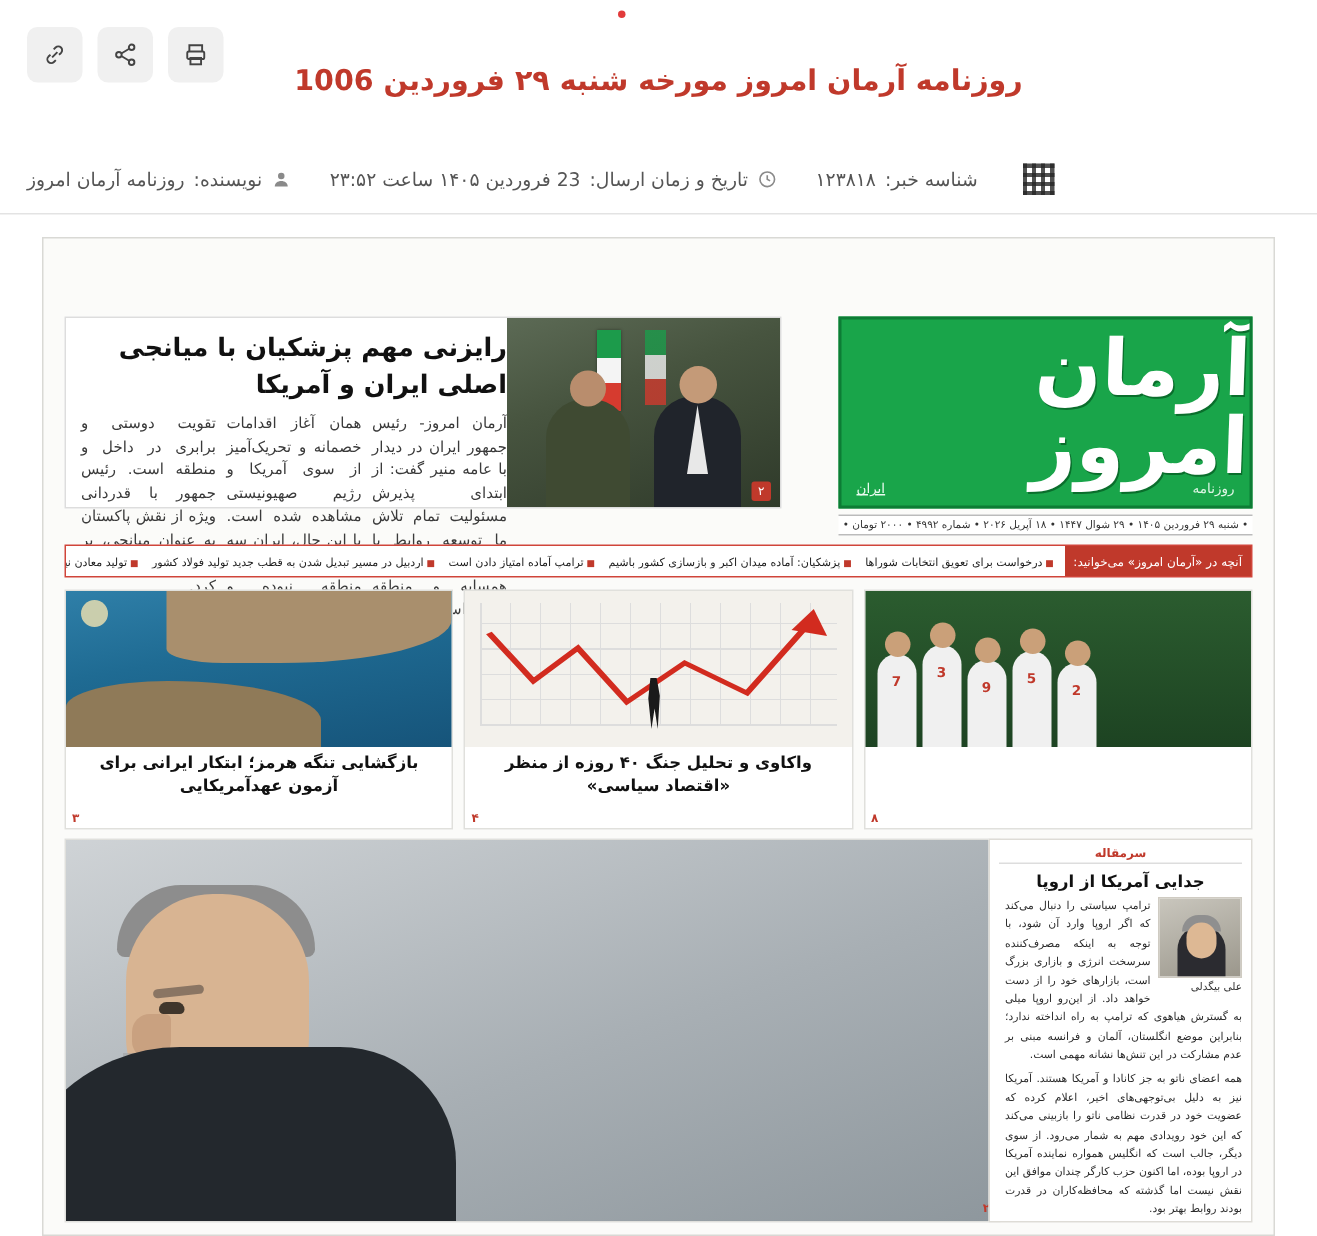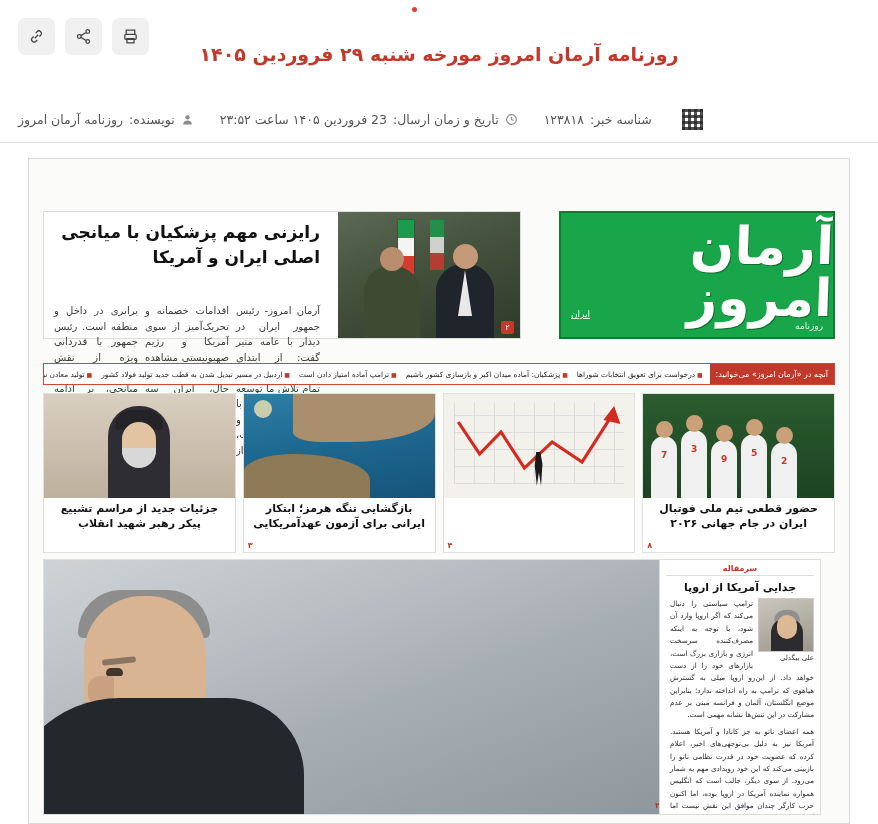--- a/index.html
+++ b/index.html
@@ -96,34 +96,34 @@
     line-height: 1; letter-spacing: -1px;
     transform: skewX(-2deg);
     text-shadow: 1px 1px 0 #0a6e2c;
     padding-bottom: 6px;
   }
   .masthead-sub {
     position: absolute; bottom: 6px; right: 10px;
     color: #dff6e6; font-size: 9px;
   }
   .masthead-sub2 {
-    position: absolute; bottom: 18px; left: 10px;
+    position: absolute; bottom: 6px; left: 10px;
     color: #eafbf0; font-size: 9px; text-decoration: underline;
   }
 
   
   .lead-top {
     position: absolute; top: 52px; left: 14px;
     width: 478px; height: 128px;
     display: flex; flex-direction: row-reverse;
     border: 1px solid #ddd; background: #fff;
   }
   .lead-top-text {
-    flex: 1; padding: 8px 18px 6px 10px;
-    display: flex; flex-direction: column; gap: 28px;
+    flex: 1; padding: 8px 0 6px 10px;
+    display: flex; flex-direction: column;
   }
   .lead-top-title {
     font-size: 17px; font-weight: bold; color: #111;
     line-height: 1.45; text-align: right;
   }
   .lead-top-body {
     margin-top: 6px; font-size: 10px; color: #3a3a3a;
     line-height: 1.55; text-align: justify;
     column-count: 3; column-gap: 7px;
     direction: rtl;
@@ -337,21 +337,21 @@
     position: absolute; bottom: 72px; left: 38px; width: 100px; height: 40px;
     background: rgba(150,150,150,.45); border-radius: 0 0 48px 48px;
   }
   .bl-page-num {
     position: absolute; bottom: 4px; right: 6px;
     font-size: 8px; color: #c0392b; font-weight: bold;
   }
 
   
   .oped {
-    position: absolute; top: 400px; right: 28px; width: 162px; bottom: 8px;
+    position: absolute; top: 400px; right: 14px; width: 176px; bottom: 8px;
     background: #fff; border: 1px solid #dedcd6; padding: 4px 6px;
     direction: rtl; overflow: hidden;
   }
   .oped-kicker {
     text-align: center; font-size: 8px; color: #c0392b; font-weight: bold;
     border-bottom: 1px solid #ddd; padding-bottom: 2px;
   }
   .oped-title {
     text-align: center; font-size: 11px; font-weight: bold; color: #111;
     margin: 5px 0 4px 0;
@@ -405,21 +405,21 @@
             <path d="M11 7l1.8-1.8a3.6 3.6 0 0 1 5.1 5.1L16 12"></path>
             <path d="M13 17l-1.8 1.8a3.6 3.6 0 0 1-5.1-5.1L8 12"></path>
           </svg>
         </span>
       </button>
     </div>
     <div class="red-dot"></div>
   </div>
 
   <div class="title-row">
-    <div class="doc-title">روزنامه آرمان امروز مورخه شنبه ۲۹ فروردین ۱۴۰۵</div>
+    <div class="doc-title">روزنامه آرمان امروز مورخه شنبه ۲۹ فروردین 1006</div>
   </div>
 
   <div class="meta-row">
     <div class="qr"></div>
     <div class="meta-item">
       <span>شناسه خبر:</span>
       <span>۱۲۳۸۱۸</span>
     </div>
     <div class="meta-item">
       <span class="ico">
@@ -445,20 +445,21 @@
   <div class="divider"></div>
 
   <div class="np-wrap">
     <div class="np-inner">
 
       <div class="masthead">
         <div class="masthead-text">آرمان امروز</div>
         <div class="masthead-sub">روزنامه</div>
         <div class="masthead-sub2">ایران</div>
       </div>
+      <div class="datebar">• شنبه ۲۹ فروردین ۱۴۰۵ • ۲۹ شوال ۱۴۴۷ • ۱۸ آپریل ۲۰۲۶ • شماره ۴۹۹۲ • ۲۰۰۰ تومان •</div>
 
       <div class="lead-top">
         <div class="lead-top-text">
           <div class="lead-top-title">رایزنی مهم پزشکیان با میانجی اصلی ایران و آمریکا</div>
           <div class="lead-top-body">آرمان امروز- رئیس جمهور ایران در دیدار با عامه منیر گفت: از ابتدای پذیرش مسئولیت تمام تلاش ما توسعه روابط با اراده با کشورهای همسایه و منطقه بوده است، اما از همان آغاز اقدامات خصمانه و تحریک‌آمیز از سوی آمریکا و رژیم صهیونیستی مشاهده شده است. با این حال، ایران سه دنبال بی‌ثباتی در منطقه نبوده و خواهان همکاری و تقویت دوستی و برابری در داخل و منطقه است. رئیس جمهور با قدردانی ویژه از نقش پاکستان به عنوان میانجی، بر ادامه گفت‌وگوها تأکید کرد.</div>
         </div>
         <div class="lead-top-photo">
           <div class="lt-flag"></div>
           <div class="lt-flag2"></div>
           <div class="lt-person-a"></div>
@@ -473,30 +474,20 @@
           <span>درخواست برای تعویق انتخابات شوراها</span>
           <span>پزشکیان: آماده میدان اکبر و بازسازی کشور باشیم</span>
           <span>ترامپ آماده امتیاز دادن است</span>
           <span>اردبیل در مسیر تبدیل شدن به قطب جدید تولید فولاد کشور</span>
           <span>تولید معادن نیازمند اقدام فوری است و ...</span>
         </div>
       </div>
 
       <div class="cards">
 
-        <div class="card">
-          <div class="card-img img-khamenei">
-            <div class="head"></div>
-              <div class="turban"></div>
-              <div class="face"></div>
-              <div class="beard"></div>
-          </div>
-          <div class="card-cap">جزئیات جدید از مراسم تشییع پیکر رهبر شهید انقلاب</div>
-          <div class="card-num"></div>
-        </div>
 
         <div class="card">
           <div class="card-img img-strait">
             <div class="land1"></div>
               <div class="land2"></div>
               <div class="sun"></div>
           </div>
           <div class="card-cap">بازگشایی تنگه هرمز؛ ابتکار ایرانی برای آزمون عهدآمریکایی</div>
           <div class="card-num">۳</div>
         </div>
@@ -505,20 +496,21 @@
           <div class="card-img img-chart">
             <div class="grid"></div>
             <div class="line">
               <svg width="100%" height="100%" viewBox="0 0 160 82" preserveAspectRatio="none">
                 <polyline points="4,20 24,52 44,30 66,66 92,40 120,60 150,10" fill="none" stroke="#d22b1f" stroke-width="3"></polyline>
                 <polygon points="150,4 156,22 140,18" fill="#d22b1f"></polygon>
               </svg>
             </div>
             <div class="fig"></div>
           </div>
+          <div class="card-cap">واکاوی و تحلیل جنگ ۴۰ روزه از منظر «اقتصاد سیاسی»</div>
           <div class="card-num">۴</div>
         </div>
 
         <div class="card">
           <div class="card-img img-football">
             <div class="p" style="left:8px">
                 <span>7</span>
               </div>
             <div class="p" style="left:38px;height:68px">
                 <span>3</span>
@@ -526,21 +518,20 @@
             <div class="p" style="left:68px;height:58px">
                 <span>9</span>
               </div>
             <div class="p" style="left:98px;height:64px">
                 <span>5</span>
               </div>
             <div class="p" style="left:128px;height:56px">
                 <span>2</span>
               </div>
           </div>
-          <div class="card-cap">حضور قطعی تیم ملی فوتبال ایران در جام جهانی ۲۰۲۶</div>
           <div class="card-num">۸</div>
         </div>
 
       </div>
 
       <div class="bottom-lead">
         <div class="bl-photo">
           <div class="hair"></div>
           <div class="head"></div>
           <div class="brow"></div>

